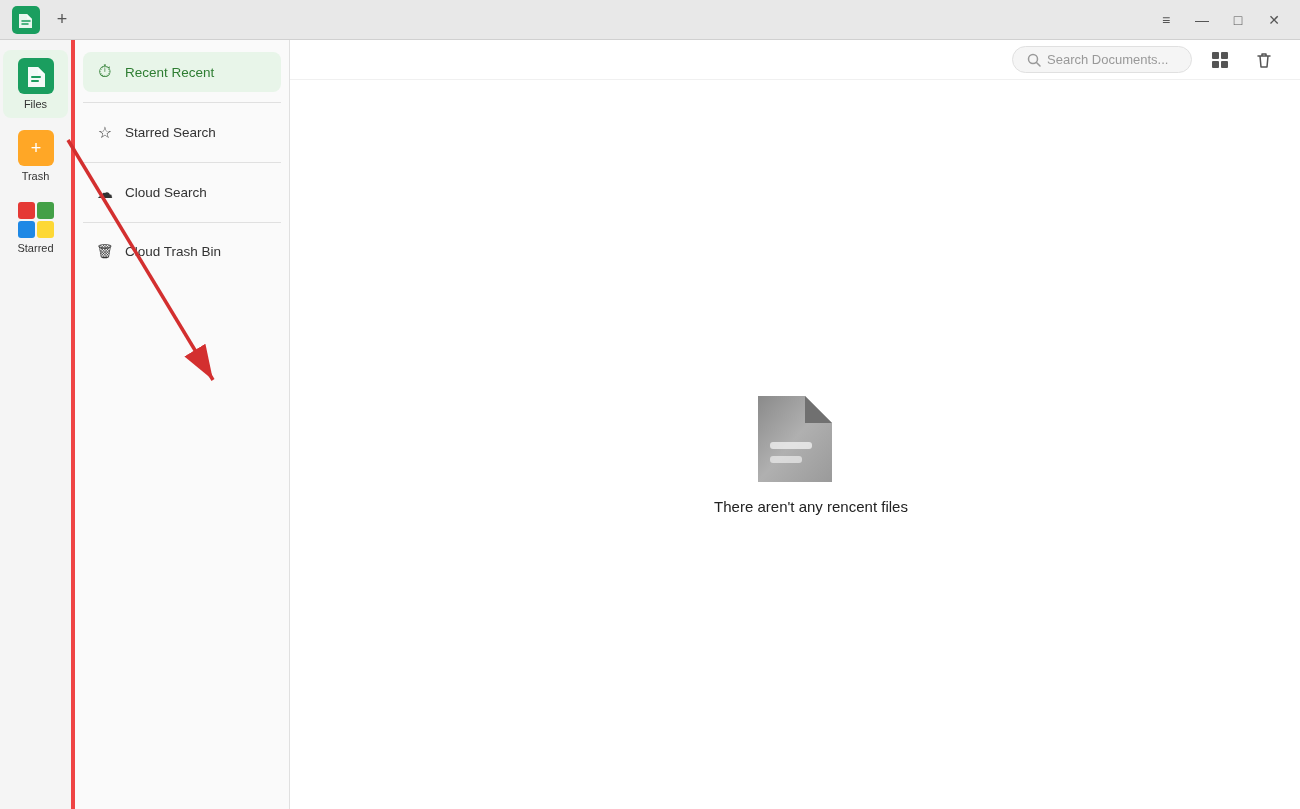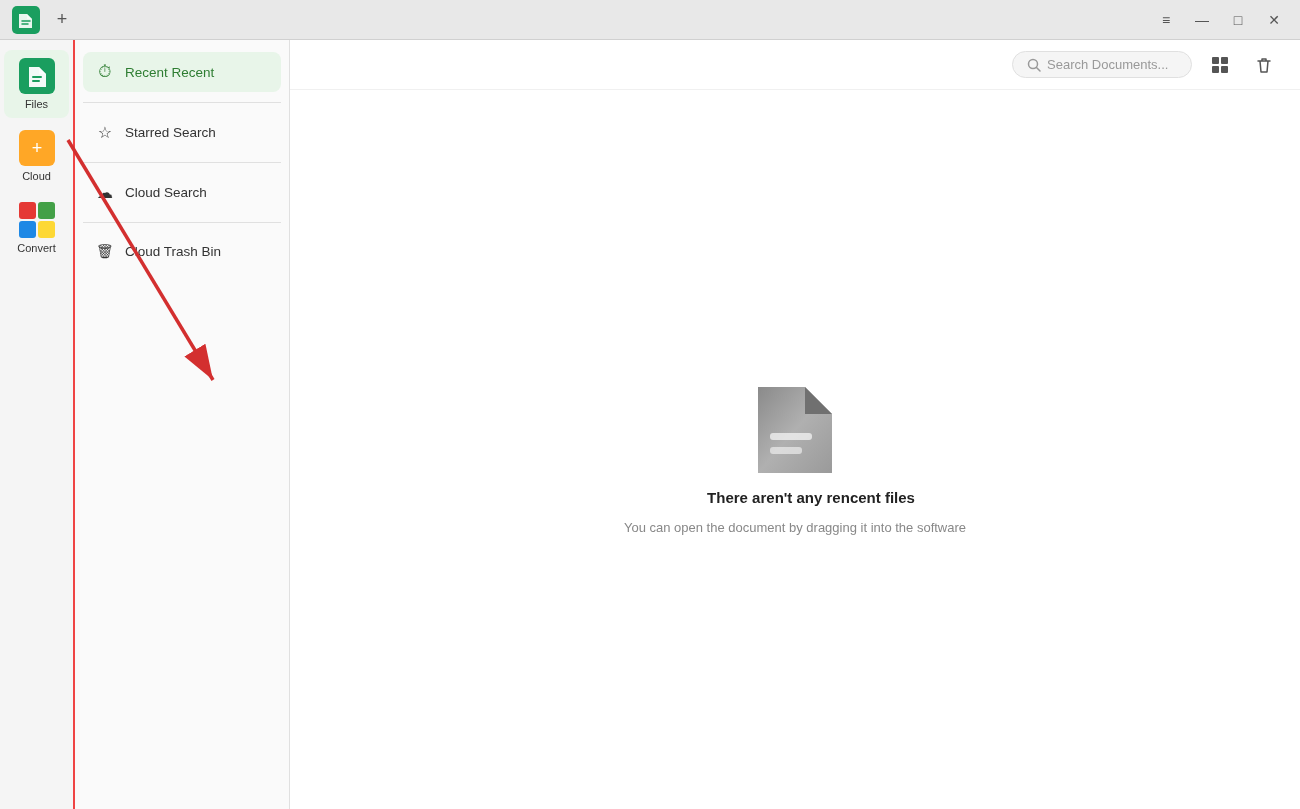--- a/index.html
+++ b/index.html
@@ -61,21 +61,21 @@
     
     .app-container {
       display: flex;
       height: calc(809px - 40px);
     }
 
     
     .icon-sidebar {
       width: 75px;
       background: #f5f5f5;
-      border-right: 2px solid #ef4444;
+      border-right: 4px solid #ef4444;
       display: flex;
       flex-direction: column;
       align-items: center;
       padding-top: 10px;
       gap: 4px;
     }
     .sidebar-icon-item {
       width: 65px;
       display: flex;
       flex-direction: column;
@@ -132,21 +132,21 @@
     
     .main-content {
       flex: 1;
       background: #fff;
       display: flex;
       flex-direction: column;
     }
 
     
     .toolbar {
-      height: 50px;
+      height: 40px;
       display: flex;
       align-items: center;
       justify-content: flex-end;
       padding: 0 20px;
       gap: 12px;
       border-bottom: 1px solid #f0f0f0;
     }
     .search-box {
       display: flex;
       align-items: center;
@@ -181,21 +181,21 @@
       justify-content: center;
       gap: 14px;
     }
     .empty-doc-icon {
       width: 90px;
       height: 110px;
       position: relative;
     }
     .empty-title {
       font-size: 15px;
-      font-weight: 700;
+      font-weight: 400;
       color: #222;
       margin-left: 32px;
     }
     .empty-subtitle {
       font-size: 13px;
       color: #888;
     }
 
     
     .arrow-overlay {
@@ -243,31 +243,31 @@
         <path d="M14 19h8M14 23h6" stroke="#1a9e5f" stroke-width="2" stroke-linecap="round"></path>
       </svg>
       <span class="sidebar-icon-label">Files</span>
     </div>
 
     <div class="sidebar-icon-item">
       <svg width="36" height="36" viewBox="0 0 36 36">
         <rect width="36" height="36" rx="6" fill="#ffa726"></rect>
         <text x="18" y="24" text-anchor="middle" font-size="18" fill="white">+</text>
       </svg>
-      <span class="sidebar-icon-label">Cloud</span>
+      <span class="sidebar-icon-label">Trash</span>
     </div>
 
     <div class="sidebar-icon-item">
       <svg width="36" height="36" viewBox="0 0 36 36">
         <rect x="0" y="0" width="17" height="17" rx="3" fill="#e53935"></rect>
         <rect x="19" y="0" width="17" height="17" rx="3" fill="#43a047"></rect>
         <rect x="0" y="19" width="17" height="17" rx="3" fill="#1e88e5"></rect>
         <rect x="19" y="19" width="17" height="17" rx="3" fill="#fdd835"></rect>
       </svg>
-      <span class="sidebar-icon-label">Convert</span>
+      <span class="sidebar-icon-label">Starred</span>
     </div>
 
   </div>
 
   <div class="nav-sidebar">
 
     <div class="nav-item active">
       <span class="nav-icon" style="color:#2e7d32; font-size:17px;">⏱</span>
       <span>Recent Recent</span>
     </div>
@@ -334,21 +334,20 @@
 
           <path d="M8 22 L55 22 L82 49 L82 108 L8 108 Z" fill="url(#docGrad)" rx="3"></path>
 
           <path d="M55 22 L55 49 L82 49 Z" fill="#707070"></path>
 
           <rect x="20" y="68" width="42" height="7" rx="3" fill="rgba(255,255,255,0.65)"></rect>
           <rect x="20" y="82" width="32" height="7" rx="3" fill="rgba(255,255,255,0.55)"></rect>
         </svg>
       </div>
       <div class="empty-title">There aren't any rencent files</div>
-      <div class="empty-subtitle">You can open the document by dragging it into the software</div>
     </div>
 
   </div>
 
 </div>
 
 <div class="arrow-overlay">
   <svg class="arrow-svg" viewBox="0 0 200 280">
     <defs>
       <marker id="arrowhead" markerWidth="10" markerHeight="7" refX="10" refY="3.5" orient="auto">

